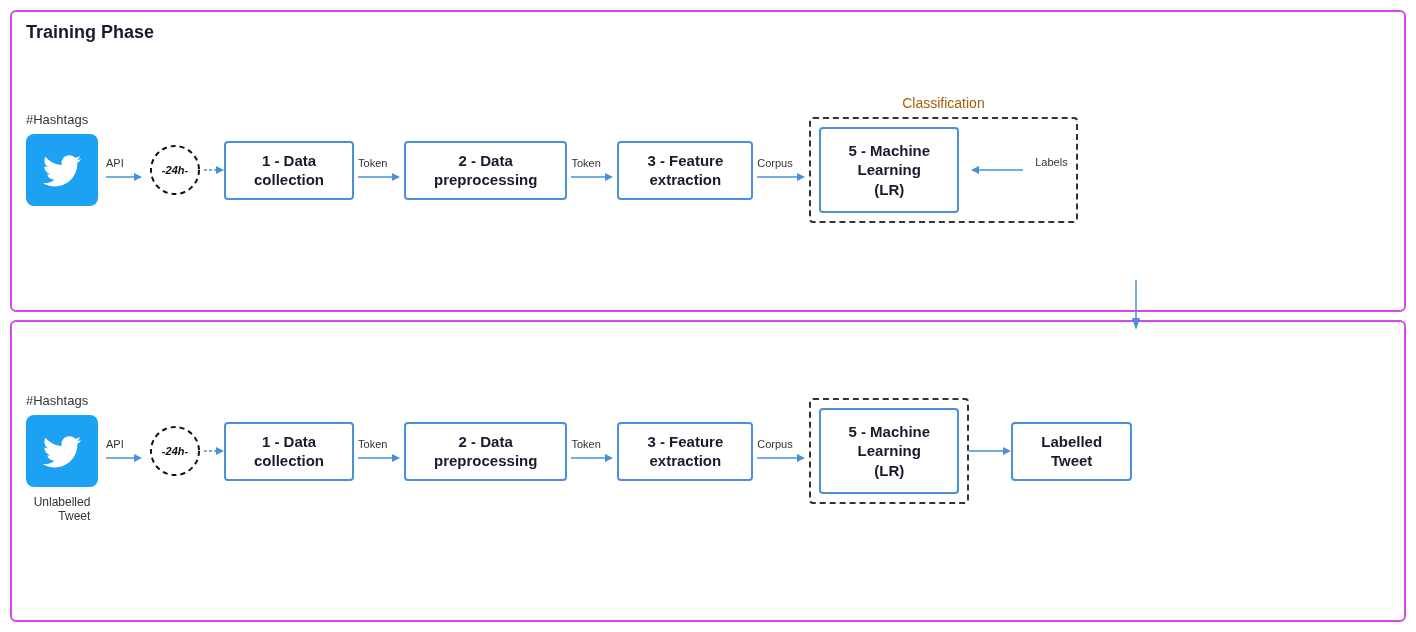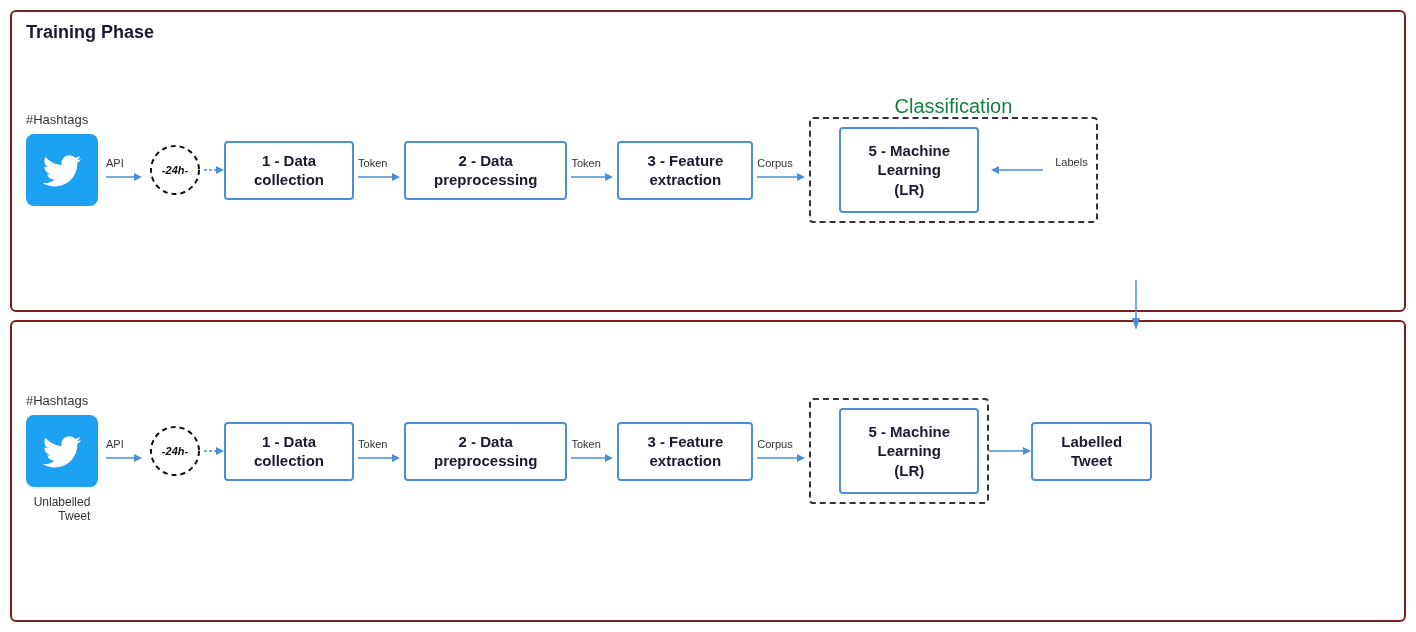--- a/index.html
+++ b/index.html
@@ -9,21 +9,21 @@
       width: 1416px;
       height: 632px;
       overflow: hidden;
       display: flex;
       flex-direction: column;
       gap: 8px;
       padding: 10px;
     }
 
     .phase-container {
-      border: 2px solid #7f1d1d;
+      border: 2px solid #d946ef;
       border-radius: 6px;
       padding: 10px 14px 14px 14px;
       position: relative;
       flex: 1;
     }
 
     .phase-title {
       font-size: 18px;
       font-weight: bold;
       color: #1a1a2e;
@@ -109,21 +109,20 @@
       line-height: 1.3;
     }
 
     .process-box.wide {
       min-width: 130px;
     }
 
     .process-box.ml-box {
       min-width: 140px;
       padding: 12px 16px;
-      margin-left: 20px;
     }
 
     
     .arrow {
       display: flex;
       flex-direction: column;
       align-items: flex-start;
       margin: 0 4px;
       flex-shrink: 0;
     }
@@ -142,22 +141,22 @@
     .classification-wrapper {
       position: relative;
       flex-shrink: 0;
     }
 
     .classification-label {
       position: absolute;
       top: -22px;
       left: 50%;
       transform: translateX(-50%);
-      font-size: 20px;
-      color: #15803d;
+      font-size: 14px;
+      color: #a16207;
       white-space: nowrap;
     }
 
     .dashed-box {
       border: 2px dashed #333;
       border-radius: 4px;
       padding: 8px;
       display: flex;
       align-items: center;
       gap: 8px;

